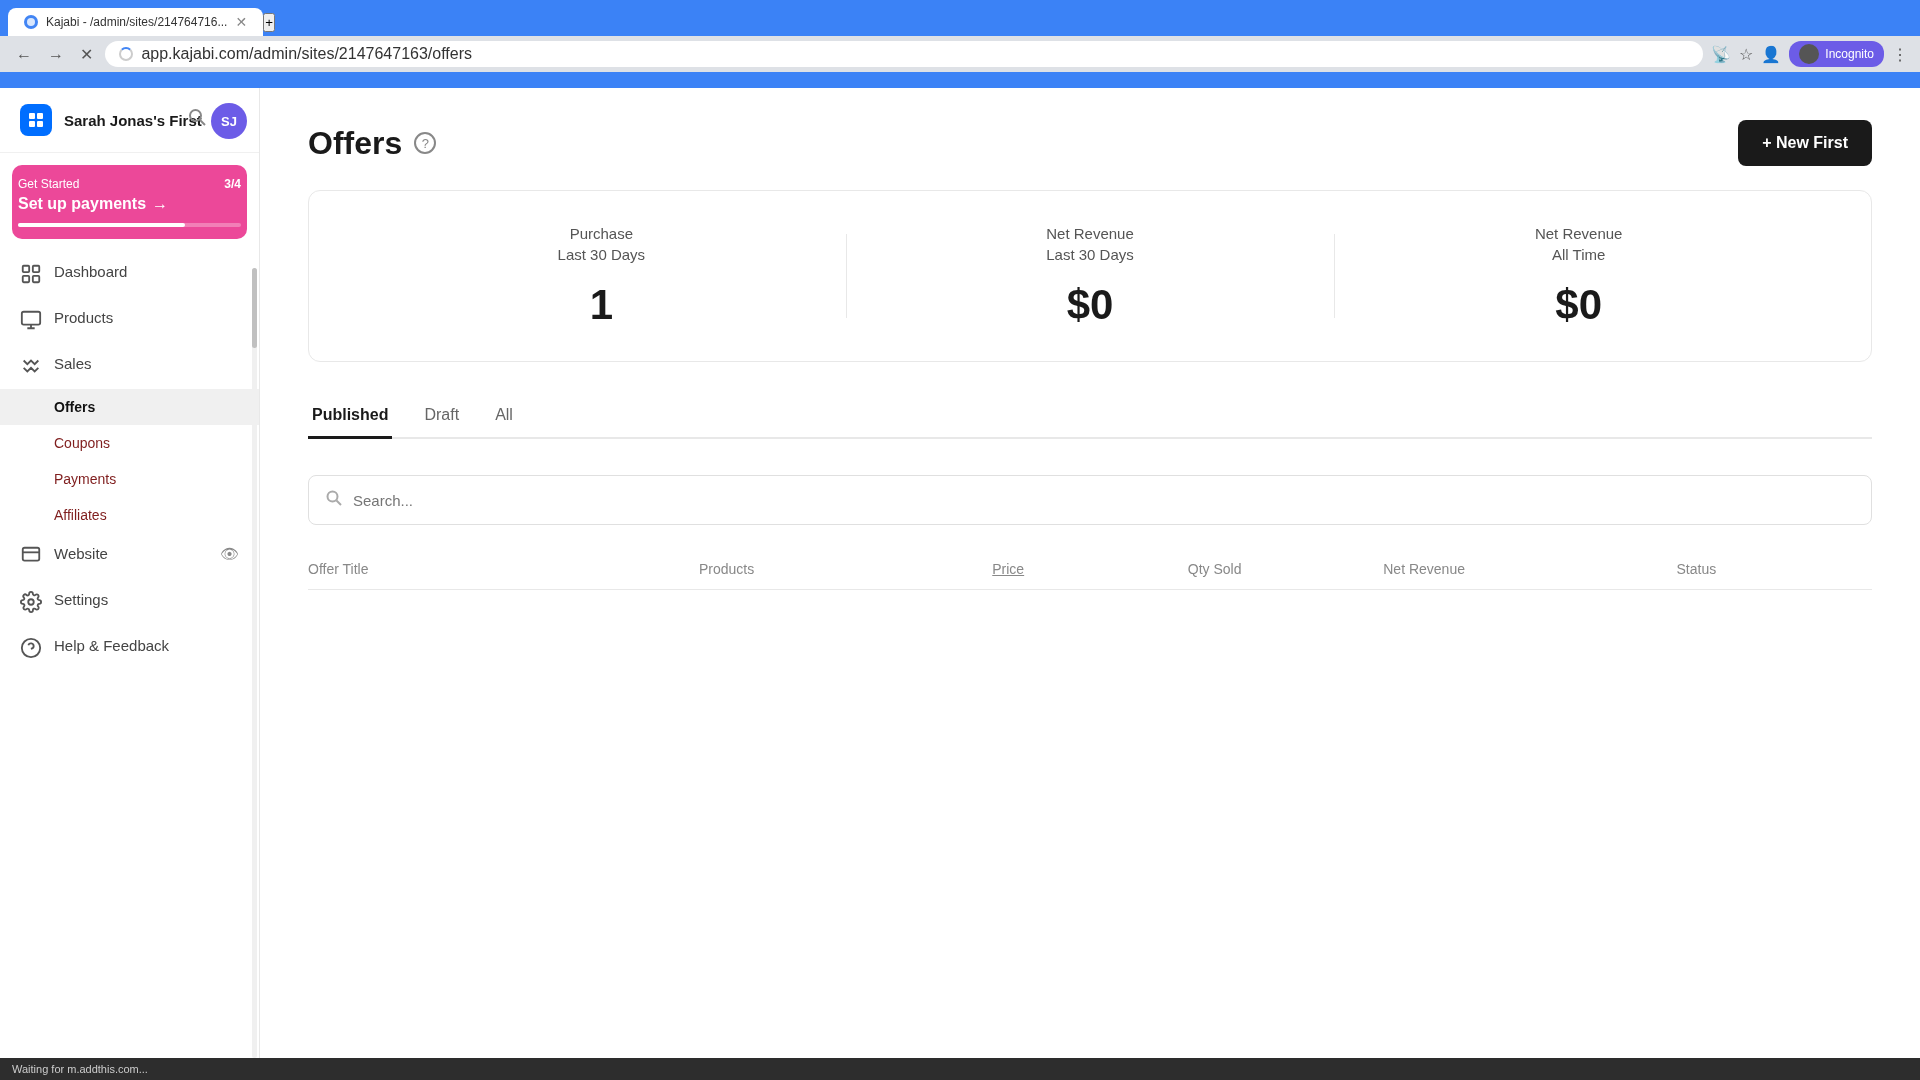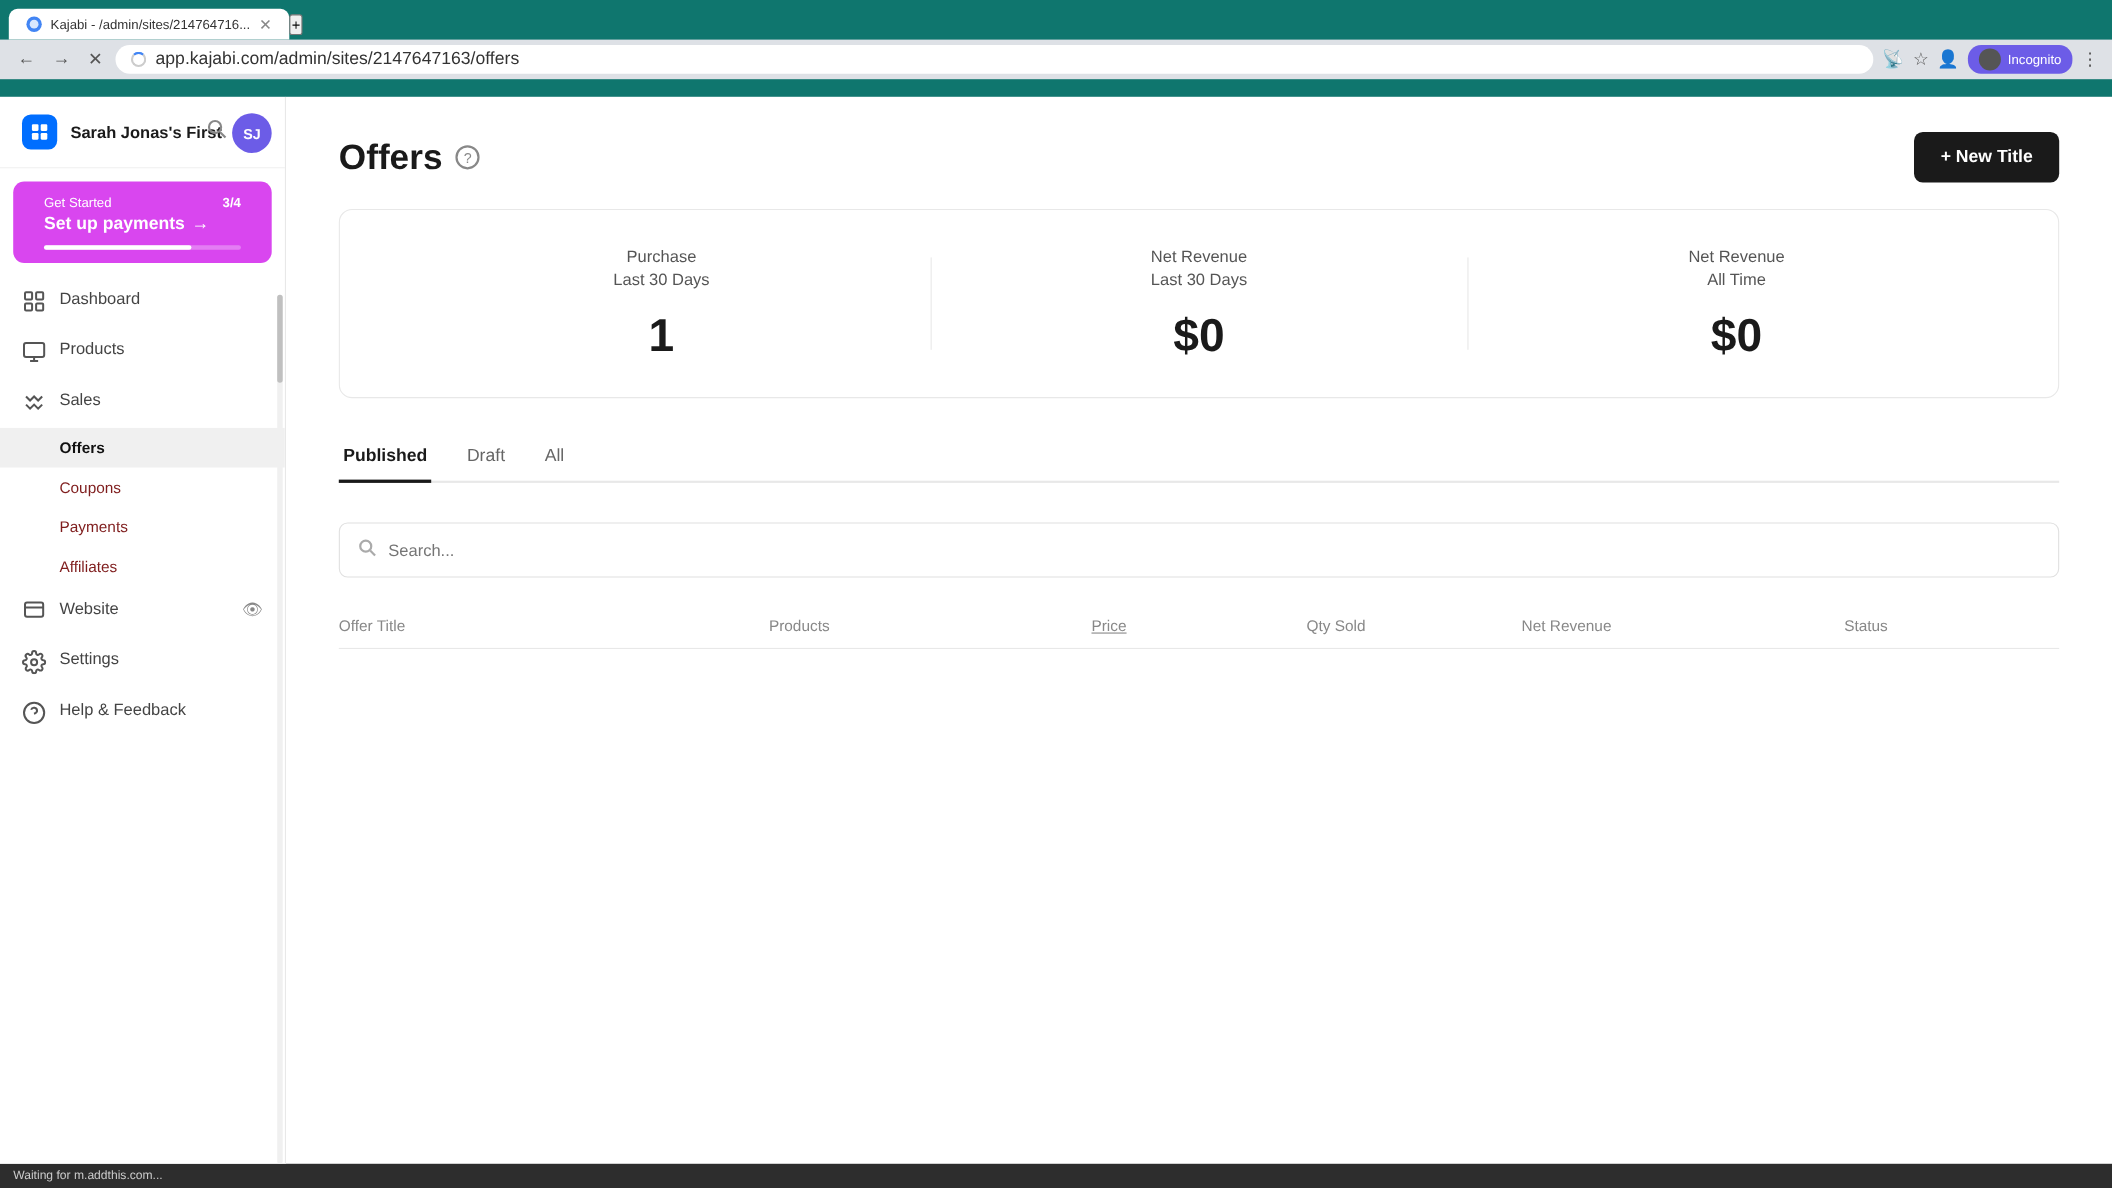--- a/index.html
+++ b/index.html
@@ -1,19 +1,19 @@
 <!DOCTYPE html>
 <html><head>
   <meta charset="utf-8">
   <style>
     * { box-sizing: border-box; margin: 0; padding: 0; }
     body { font-family: -apple-system, BlinkMacSystemFont, 'Segoe UI', sans-serif; background: #f5f5f5; display: flex; flex-direction: column; height: 1080px; overflow: hidden; }
 
     
-    .browser-chrome { background: #0f766e; height: 88px; flex-shrink: 0; }
+    .browser-chrome { background: #3b82f6; height: 88px; flex-shrink: 0; }
     .browser-tabs { display: flex; align-items: center; padding: 8px 8px 0; height: 36px; }
     .browser-tab { background: #fff; border-radius: 8px 8px 0 0; padding: 0 16px; height: 28px; display: flex; align-items: center; gap: 8px; font-size: 13px; color: #333; min-width: 200px; }
     .browser-tab .favicon { width: 14px; height: 14px; background: #4285f4; border-radius: 50%; display: flex; align-items: center; justify-content: center; }
     .browser-tab .tab-title { flex: 1; font-size: 12px; }
     .browser-tab .close-tab { color: #888; cursor: pointer; font-size: 14px; }
     .browser-toolbar { background: #dee1e6; height: 36px; display: flex; align-items: center; padding: 0 12px; gap: 8px; }
     .nav-btn { background: none; border: none; color: #555; font-size: 16px; cursor: pointer; padding: 4px; border-radius: 4px; }
     .address-bar { flex: 1; background: #fff; border-radius: 20px; height: 26px; display: flex; align-items: center; padding: 0 14px; font-size: 13px; color: #333; }
     .address-bar .loading-spinner { width: 14px; height: 14px; border: 2px solid #ccc; border-top-color: #4285f4; border-radius: 50%; animation: spin 1s linear infinite; margin-right: 8px; flex-shrink: 0; }
     @keyframes spin { to { transform: rotate(360deg); } }
@@ -29,21 +29,21 @@
     
     .sidebar { width: 260px; background: #fff; border-right: 1px solid #e8e8e8; display: flex; flex-direction: column; flex-shrink: 0; position: relative; overflow: hidden; }
     .sidebar-scroll { flex: 1; overflow-y: auto; overflow-x: hidden; }
     .sidebar-scroll::-webkit-scrollbar { width: 6px; }
     .sidebar-scroll::-webkit-scrollbar-thumb { background: #ccc; border-radius: 3px; }
 
     .sidebar-header { padding: 16px 20px; display: flex; align-items: center; gap: 12px; border-bottom: 1px solid #f0f0f0; }
     .sidebar-logo { width: 32px; height: 32px; background: #006EFF; border-radius: 8px; display: flex; align-items: center; justify-content: center; color: white; font-weight: bold; font-size: 16px; flex-shrink: 0; }
     .sidebar-site-name { font-size: 15px; font-weight: 600; color: #1a1a1a; }
 
-    .get-started-banner { margin: 12px; background: #d946ef; border-radius: 10px; padding: 12px 28px; color: white; cursor: pointer; }
+    .get-started-banner { margin: 12px; background: #ec4899; border-radius: 10px; padding: 12px 6px; color: white; cursor: pointer; }
     .get-started-top { display: flex; justify-content: space-between; align-items: center; margin-bottom: 4px; }
     .get-started-label { font-size: 12px; font-weight: 500; }
     .get-started-count { font-size: 12px; font-weight: 600; }
     .get-started-title { font-size: 16px; font-weight: 700; display: flex; align-items: center; gap: 6px; }
     .progress-bar { height: 4px; background: rgba(255,255,255,0.3); border-radius: 2px; margin-top: 10px; }
     .progress-fill { height: 100%; background: white; border-radius: 2px; }
 
     .nav-item { display: flex; align-items: flex-start; gap: 12px; padding: 12px 20px; cursor: pointer; color: #444; font-size: 15px; font-weight: 500; border-radius: 0; transition: background 0.1s; }
     .nav-item .nav-icon { width: 22px; height: 22px; display: flex; align-items: center; justify-content: center; flex-shrink: 0; }
     .nav-item svg { width: 22px; height: 22px; }
@@ -256,21 +256,21 @@
     </div>
   </div>
 
   <div class="main-content">
 
     <div class="page-header">
       <div class="page-title-area">
         <h1 class="page-title">Offers</h1>
         <div class="help-icon">?</div>
       </div>
-      <button class="new-offer-btn">+ New Title</button>
+      <button class="new-offer-btn">+ New First</button>
     </div>
 
     <div class="stats-card">
       <div class="stat-block">
         <div class="stat-label">
           <span style="white-space:pre-line;">Purchase
 Last 30 Days</span>
         </div>
         <div class="stat-value">1</div>
       </div>

